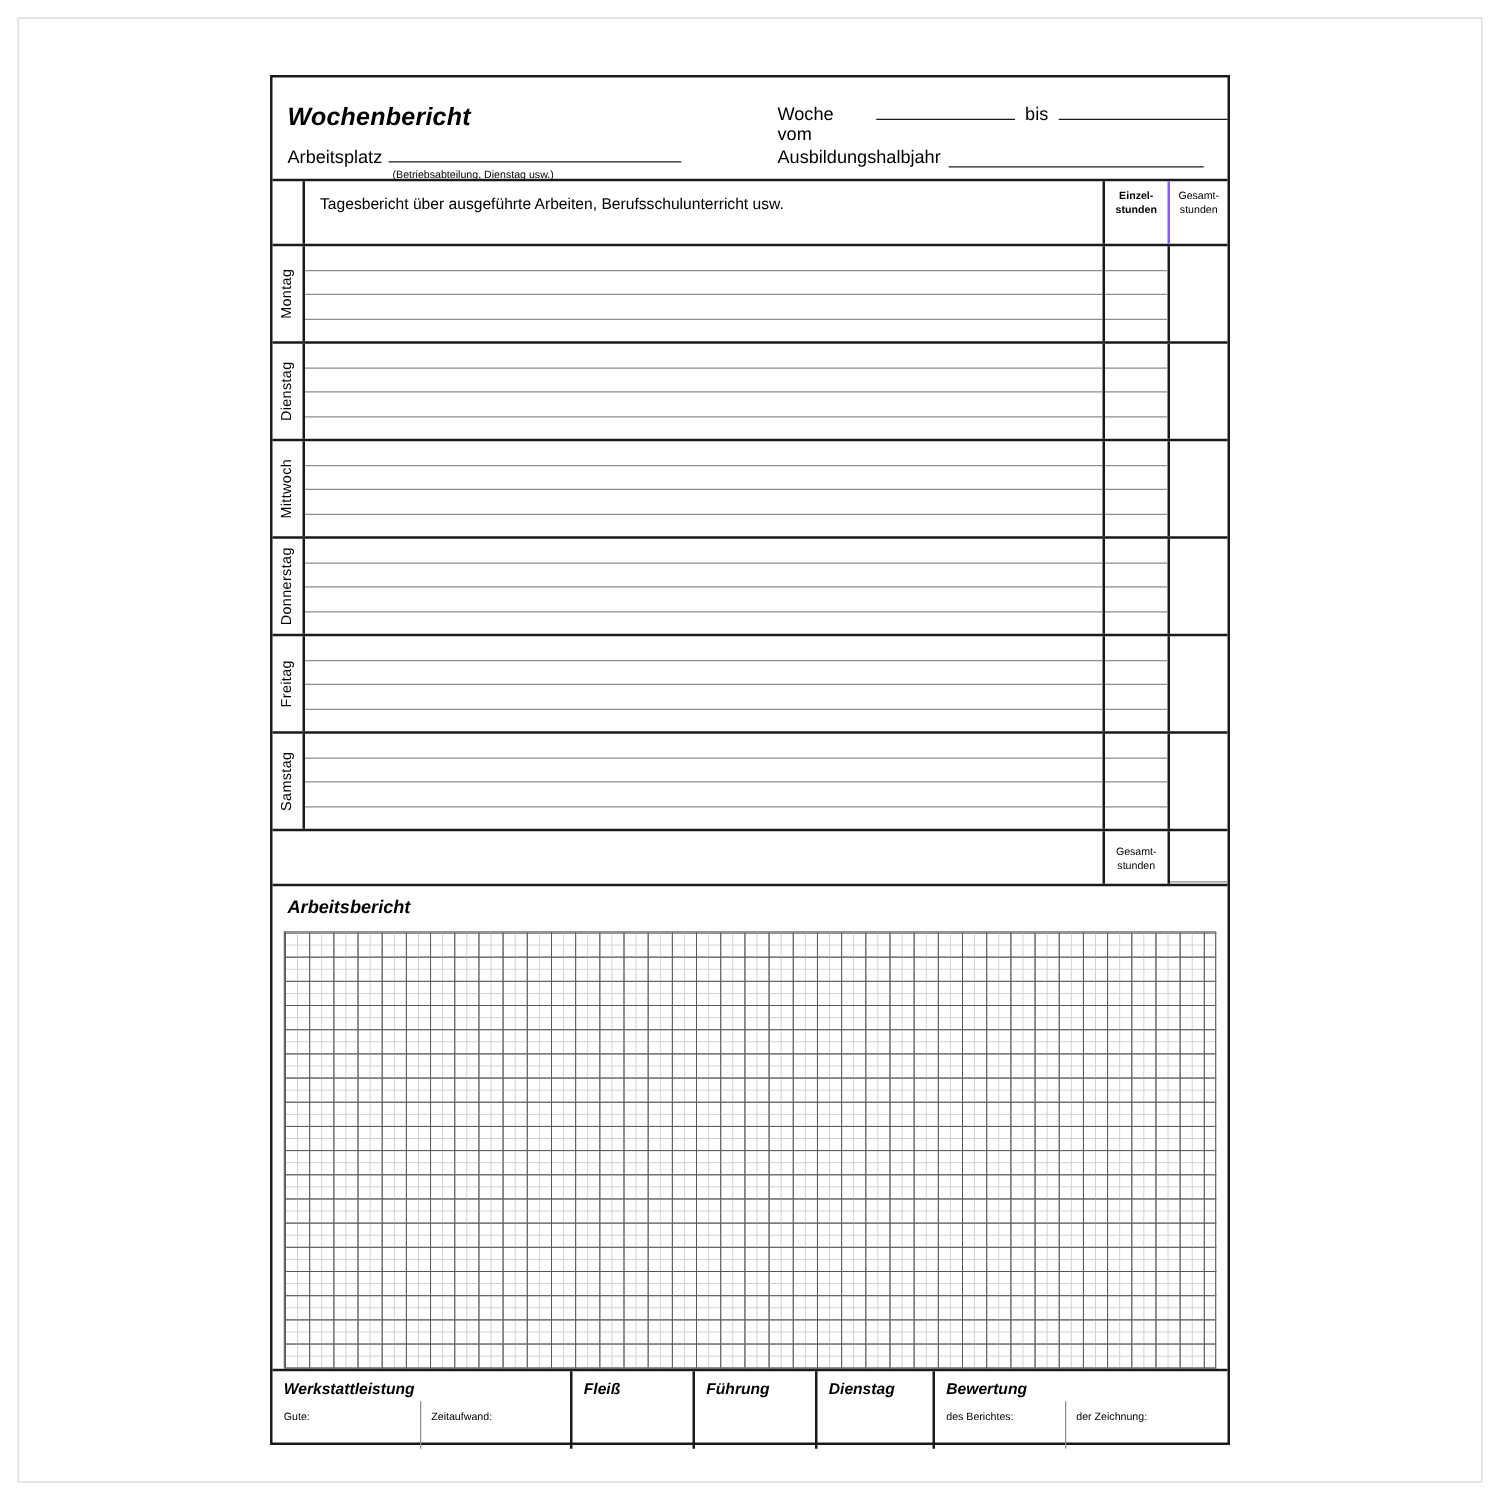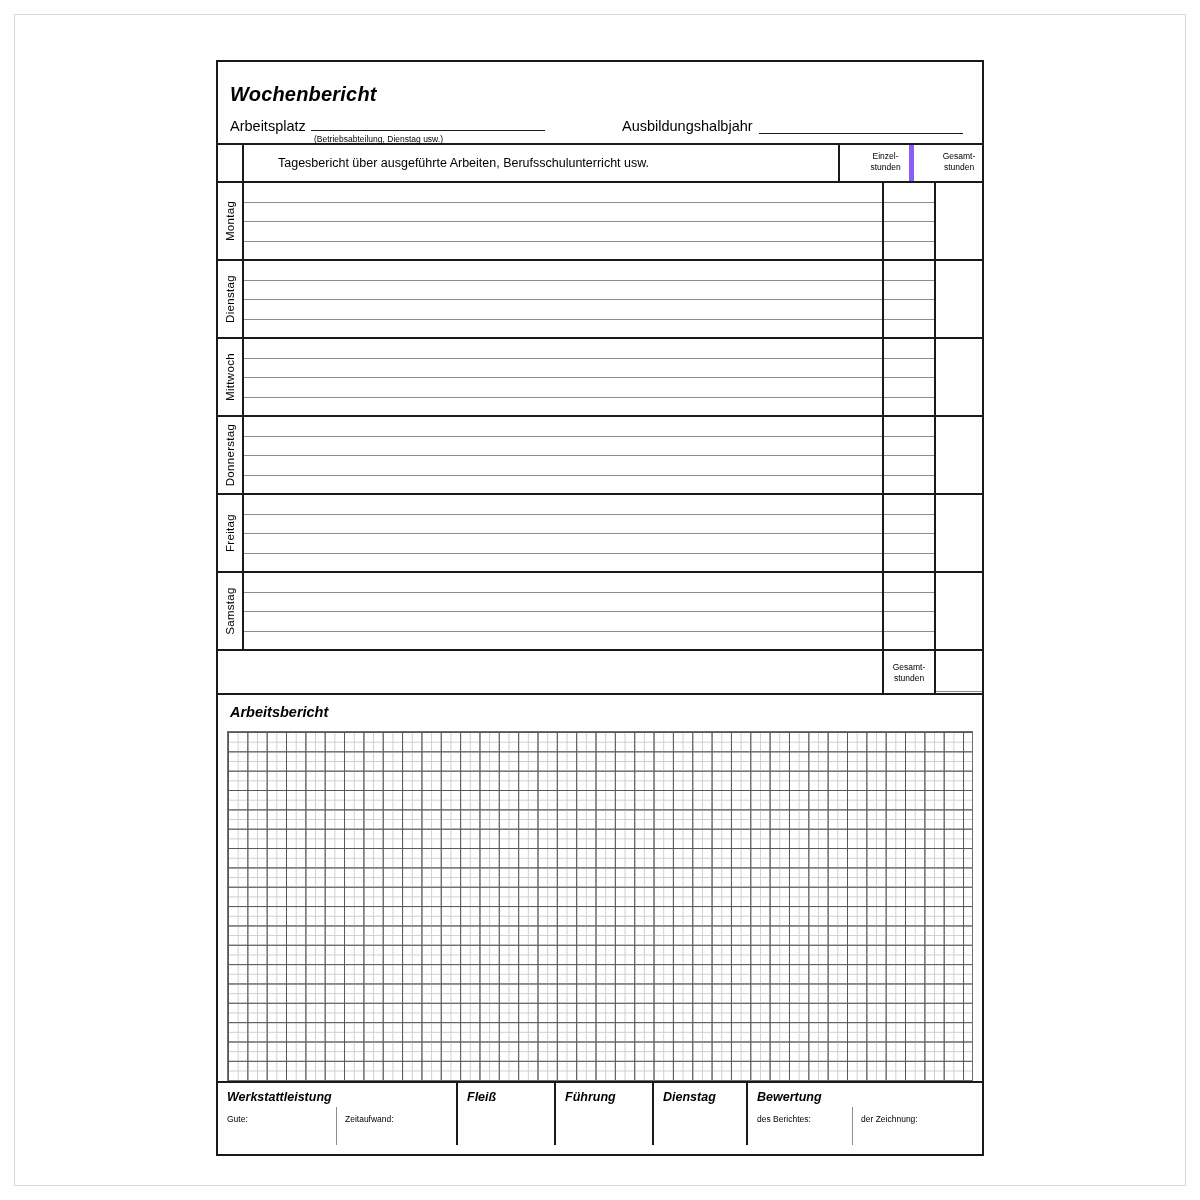--- a/index.html
+++ b/index.html
@@ -99,43 +99,43 @@
     top: 56px;
     display: flex;
     align-items: flex-end;
     font-size: 14.5px;
   }
   .rule-halbjahr { width: 204px; margin-left: 6px; }
 
   
   .table-head {
     display: flex;
-    height: 38px;
+    height: 52px;
     border-bottom: 2px solid #1a1a1a;
     box-sizing: border-box;
-    gap: 22px;
   }
   .col-day {
     width: 26px;
     flex: 0 0 26px;
     border-right: 2px solid #1a1a1a;
     box-sizing: border-box;
   }
   .col-desc {
     flex: 1 1 auto;
     border-right: 2px solid #1a1a1a;
     box-sizing: border-box;
     position: relative;
   }
   .col-einzel {
     width: 52px;
     flex: 0 0 52px;
-    border-right: 5px solid #8b5cf6;
-    box-sizing: border-box;
-    position: relative;
+    border-right: 2px solid #8b5cf6;
+    box-sizing: border-box;
+    position: relative;
+    font-weight: bold;
   }
   .col-gesamt {
     width: 46px;
     flex: 0 0 46px;
     box-sizing: border-box;
     position: relative;
   }
   .desc-head-text {
     position: absolute;
     left: 12px;
@@ -364,20 +364,26 @@
     <div class="header">
 
       <div class="doc-title">Wochenbericht</div>
 
       <div class="arbeitsplatz-row">
         <span class="arbeitsplatz-label">Arbeitsplatz</span>
         <span class="rule rule-arbeitsplatz"></span>
       </div>
       <div class="arbeitsplatz-sub">(Betriebsabteilung, Dienstag usw.)</div>
 
+      <div class="woche-row">
+        <span>Woche vom</span>
+        <span class="rule rule-vom"></span>
+        <span>bis</span>
+        <span class="rule rule-bis"></span>
+      </div>
 
       <div class="halbjahr-row">
         <span>Ausbildungshalbjahr</span>
         <span class="rule rule-halbjahr"></span>
       </div>
     </div>
 
     <div class="table-head">
       <div class="col-day"></div>
       <div class="col-desc">

